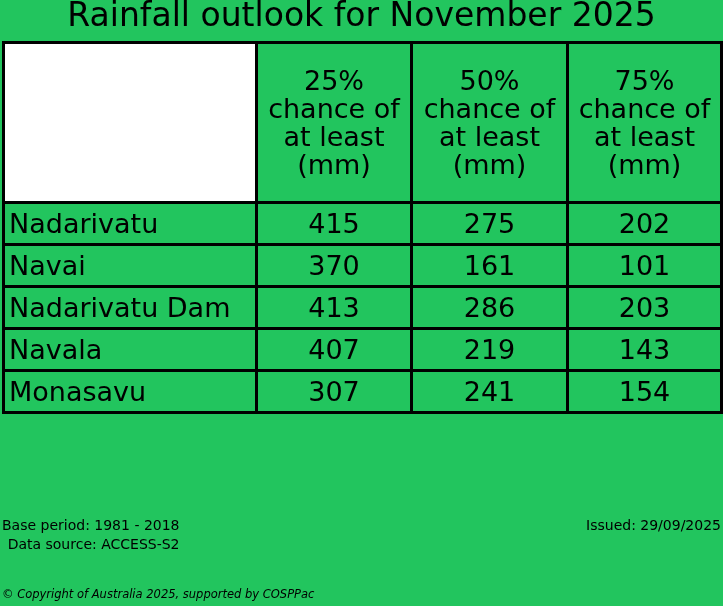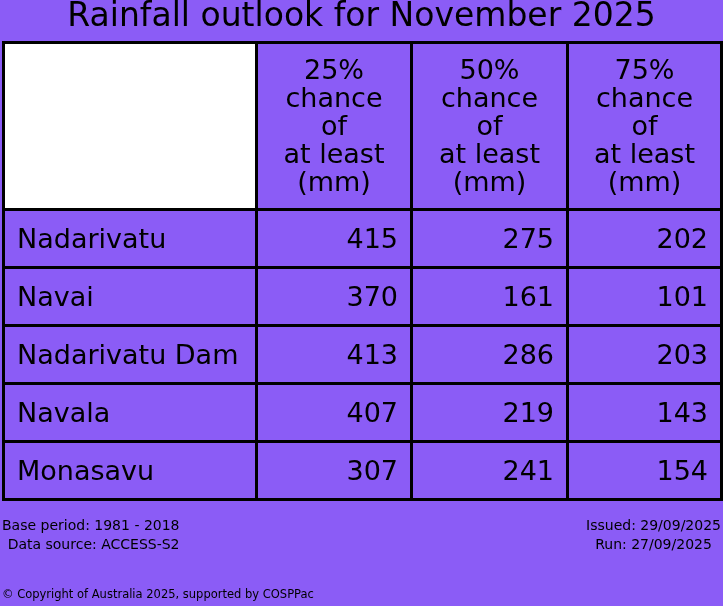--- a/index.html
+++ b/index.html
@@ -1,20 +1,20 @@
 <!DOCTYPE html>
 <html><head>
 <meta charset="utf-8">
 <style>
   html, body { margin: 0; padding: 0; background: #ffffff; }
   .page {
     position: relative;
     width: 723px;
     height: 606px;
-    background: #8b5cf6;
+    background: #22c55e;
     color: #000000;
     font-family: "DejaVu Sans", sans-serif;
     overflow: hidden;
   }
   .title {
     position: absolute;
     top: -5px;
     left: 0;
     width: 723px;
     text-align: center;
@@ -30,66 +30,67 @@
     border-collapse: collapse;
     table-layout: fixed;
   }
   table.outlook col.c-loc { width: 253px; }
   table.outlook col.c-p25 { width: 155px; }
   table.outlook col.c-p50 { width: 156px; }
   table.outlook col.c-p75 { width: 154px; }
   table.outlook th, table.outlook td {
     border: 3px solid #000000;
     font-weight: normal;
-    padding: 12px;
+    padding: 4px;
     vertical-align: middle;
     overflow: hidden;
   }
   tr.header-row { height: 160px; }
   tr.body-row { height: 42px; }
   th.corner { border: none; background: #ffffff; }
   th.pct {
     font-size: 27px;
     line-height: 28px;
     text-align: center;
     white-space: pre-line;
   }
   td.loc {
     font-size: 27px;
     text-align: left;
     padding-left: 25px;
     margin-left: 21px;
   }
   td.val {
     font-size: 27px;
-    text-align: right;
+    text-align: center;
     padding-right: 15px;
   }
   .foot-left {
     position: absolute;
     left: 2px;
     top: 516px;
     font-size: 14px;
     line-height: 19px;
     text-align: right;
   }
   .foot-right {
     position: absolute;
     right: 2px;
     top: 516px;
     font-size: 14px;
     line-height: 19px;
-    text-align: center;
+    text-align: left;
   }
   .copyright {
     position: absolute;
     left: 2px;
     top: 587px;
     font-size: 11.5px;
     line-height: 15px;
+    font-style: italic;
   }
 </style>
 </head>
 <body>
 
 <div class="page">
 
   <div class="title">Rainfall outlook for November 2025</div>
 
   <table class="outlook">
@@ -148,18 +149,17 @@
   </tbody>
     </table>
 
   <div class="foot-left">
     <div>Base period: 1981 - 2018</div>
     <div>Data source: ACCESS-S2</div>
   </div>
 
   <div class="foot-right">
     <div>Issued: 29/09/2025</div>
-    <div>Run: 27/09/2025</div>
   </div>
 
   <div class="copyright">© Copyright of Australia 2025, supported by COSPPac</div>
 
 </div>
 
 </body></html>

